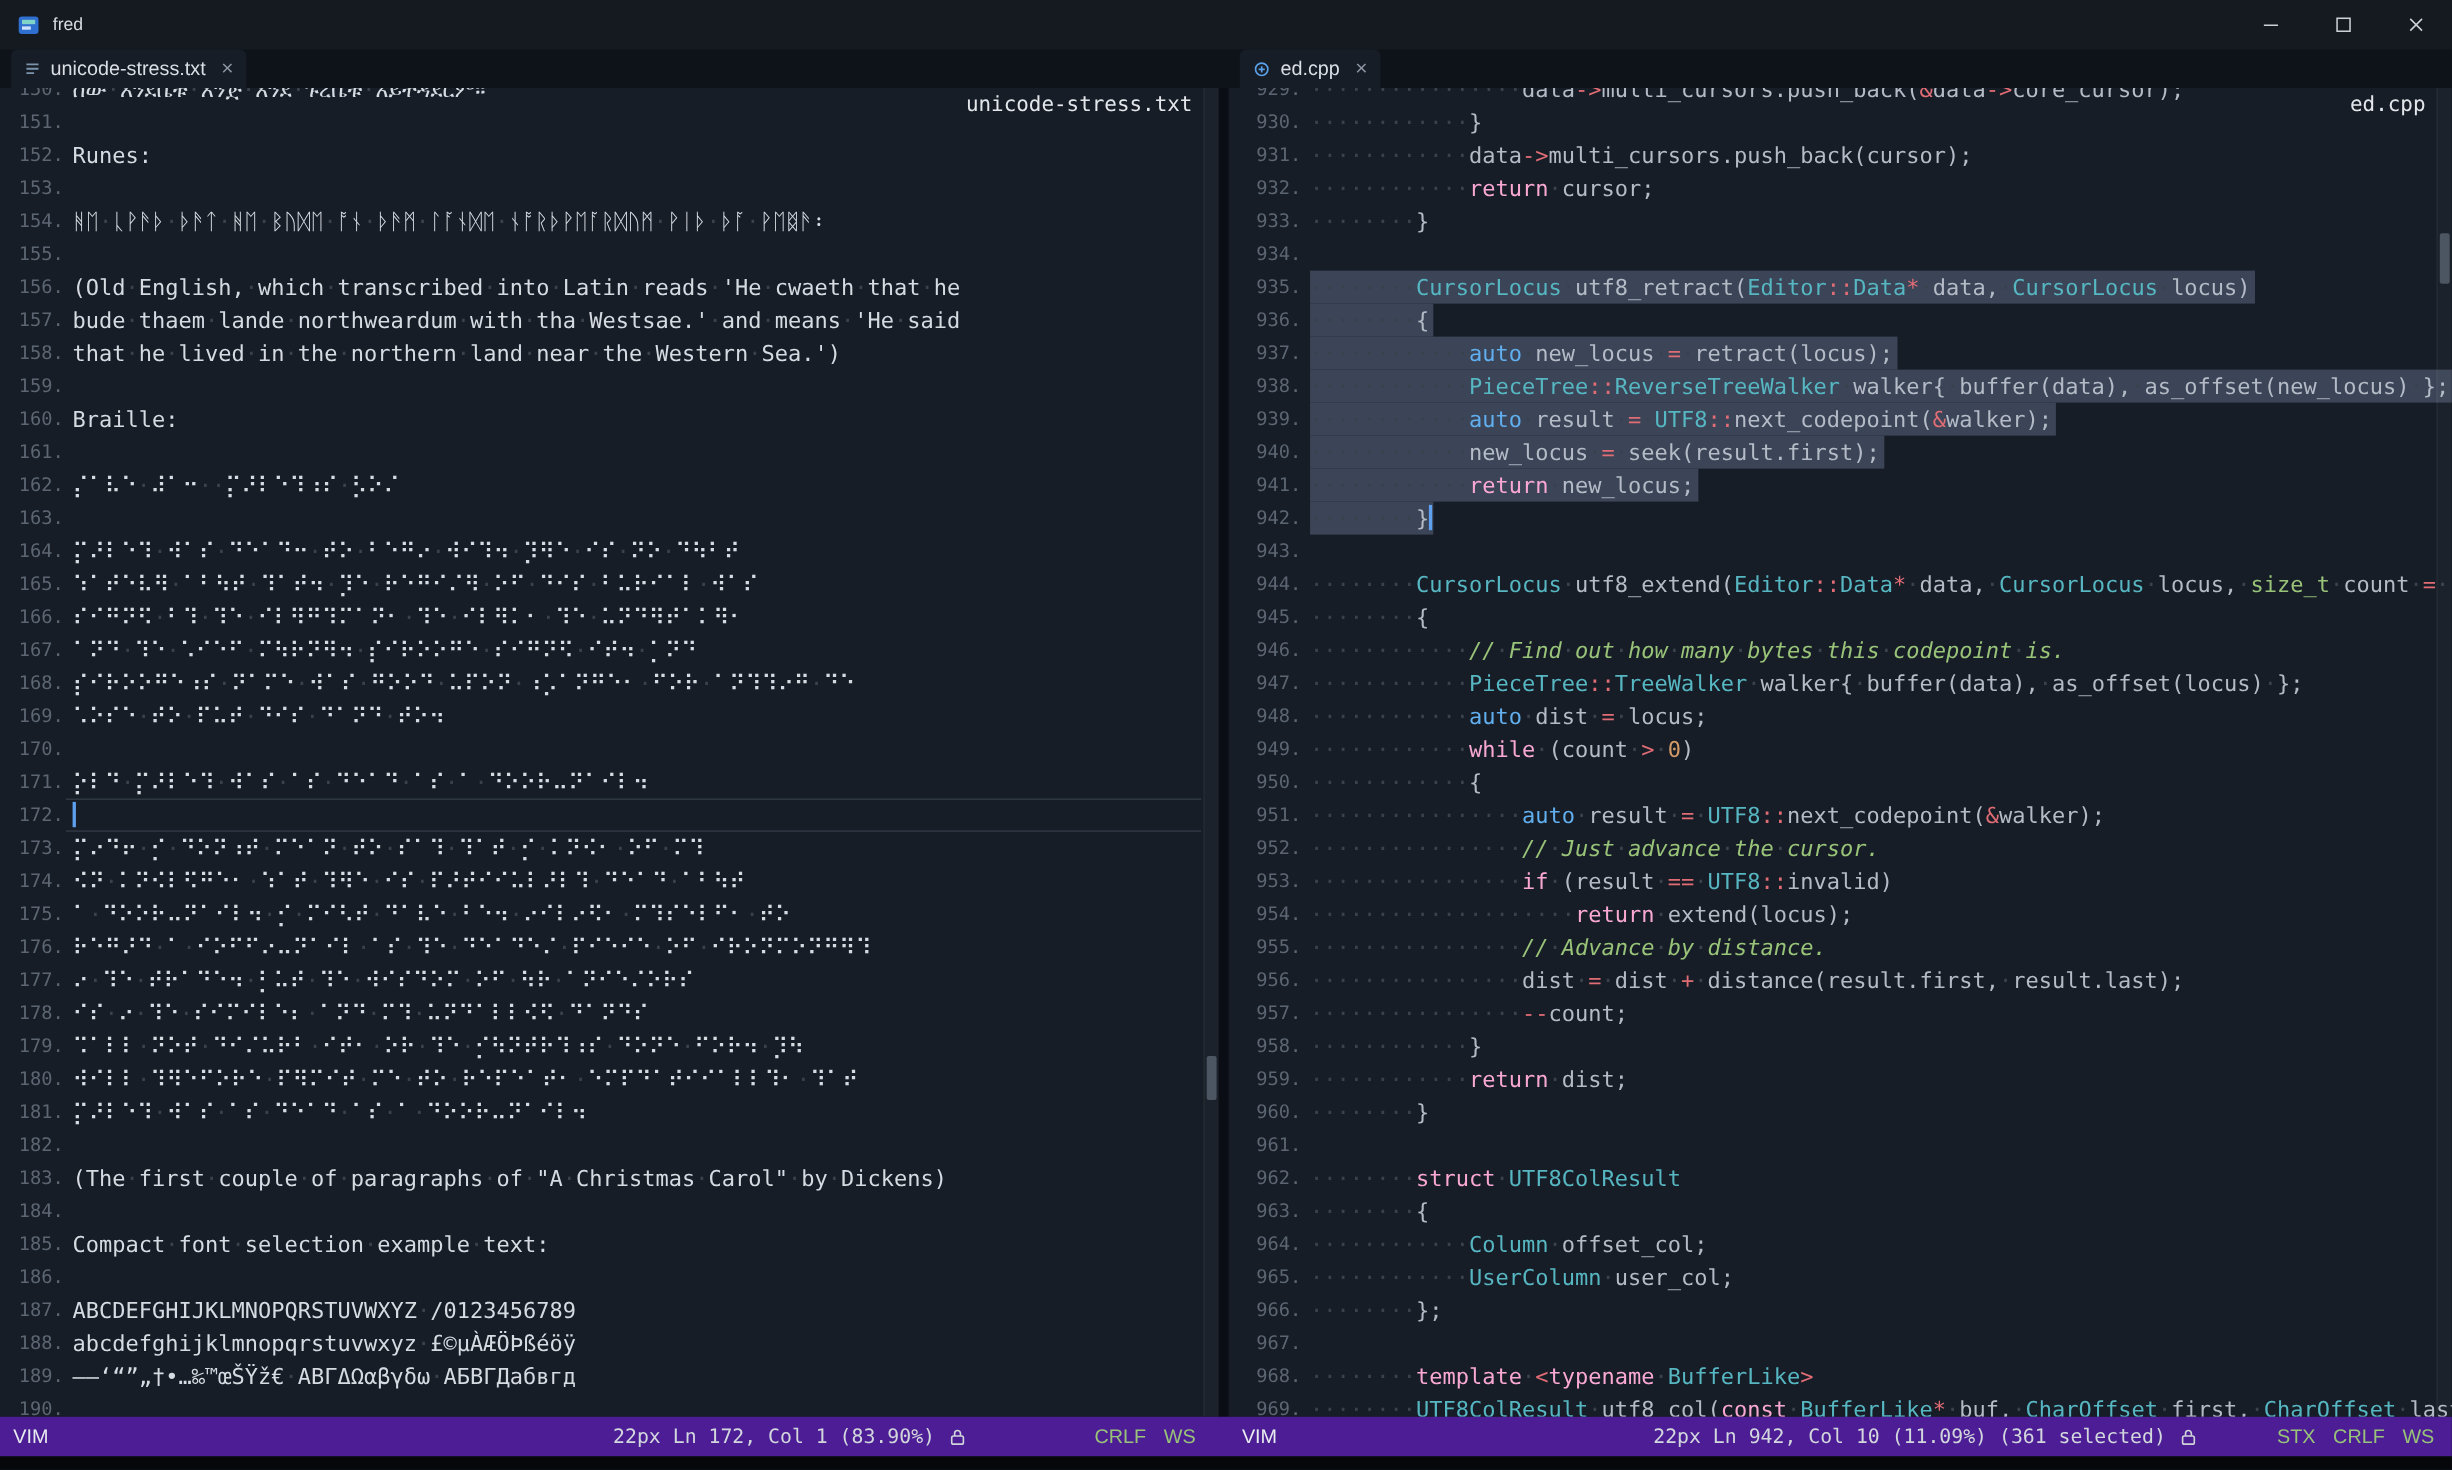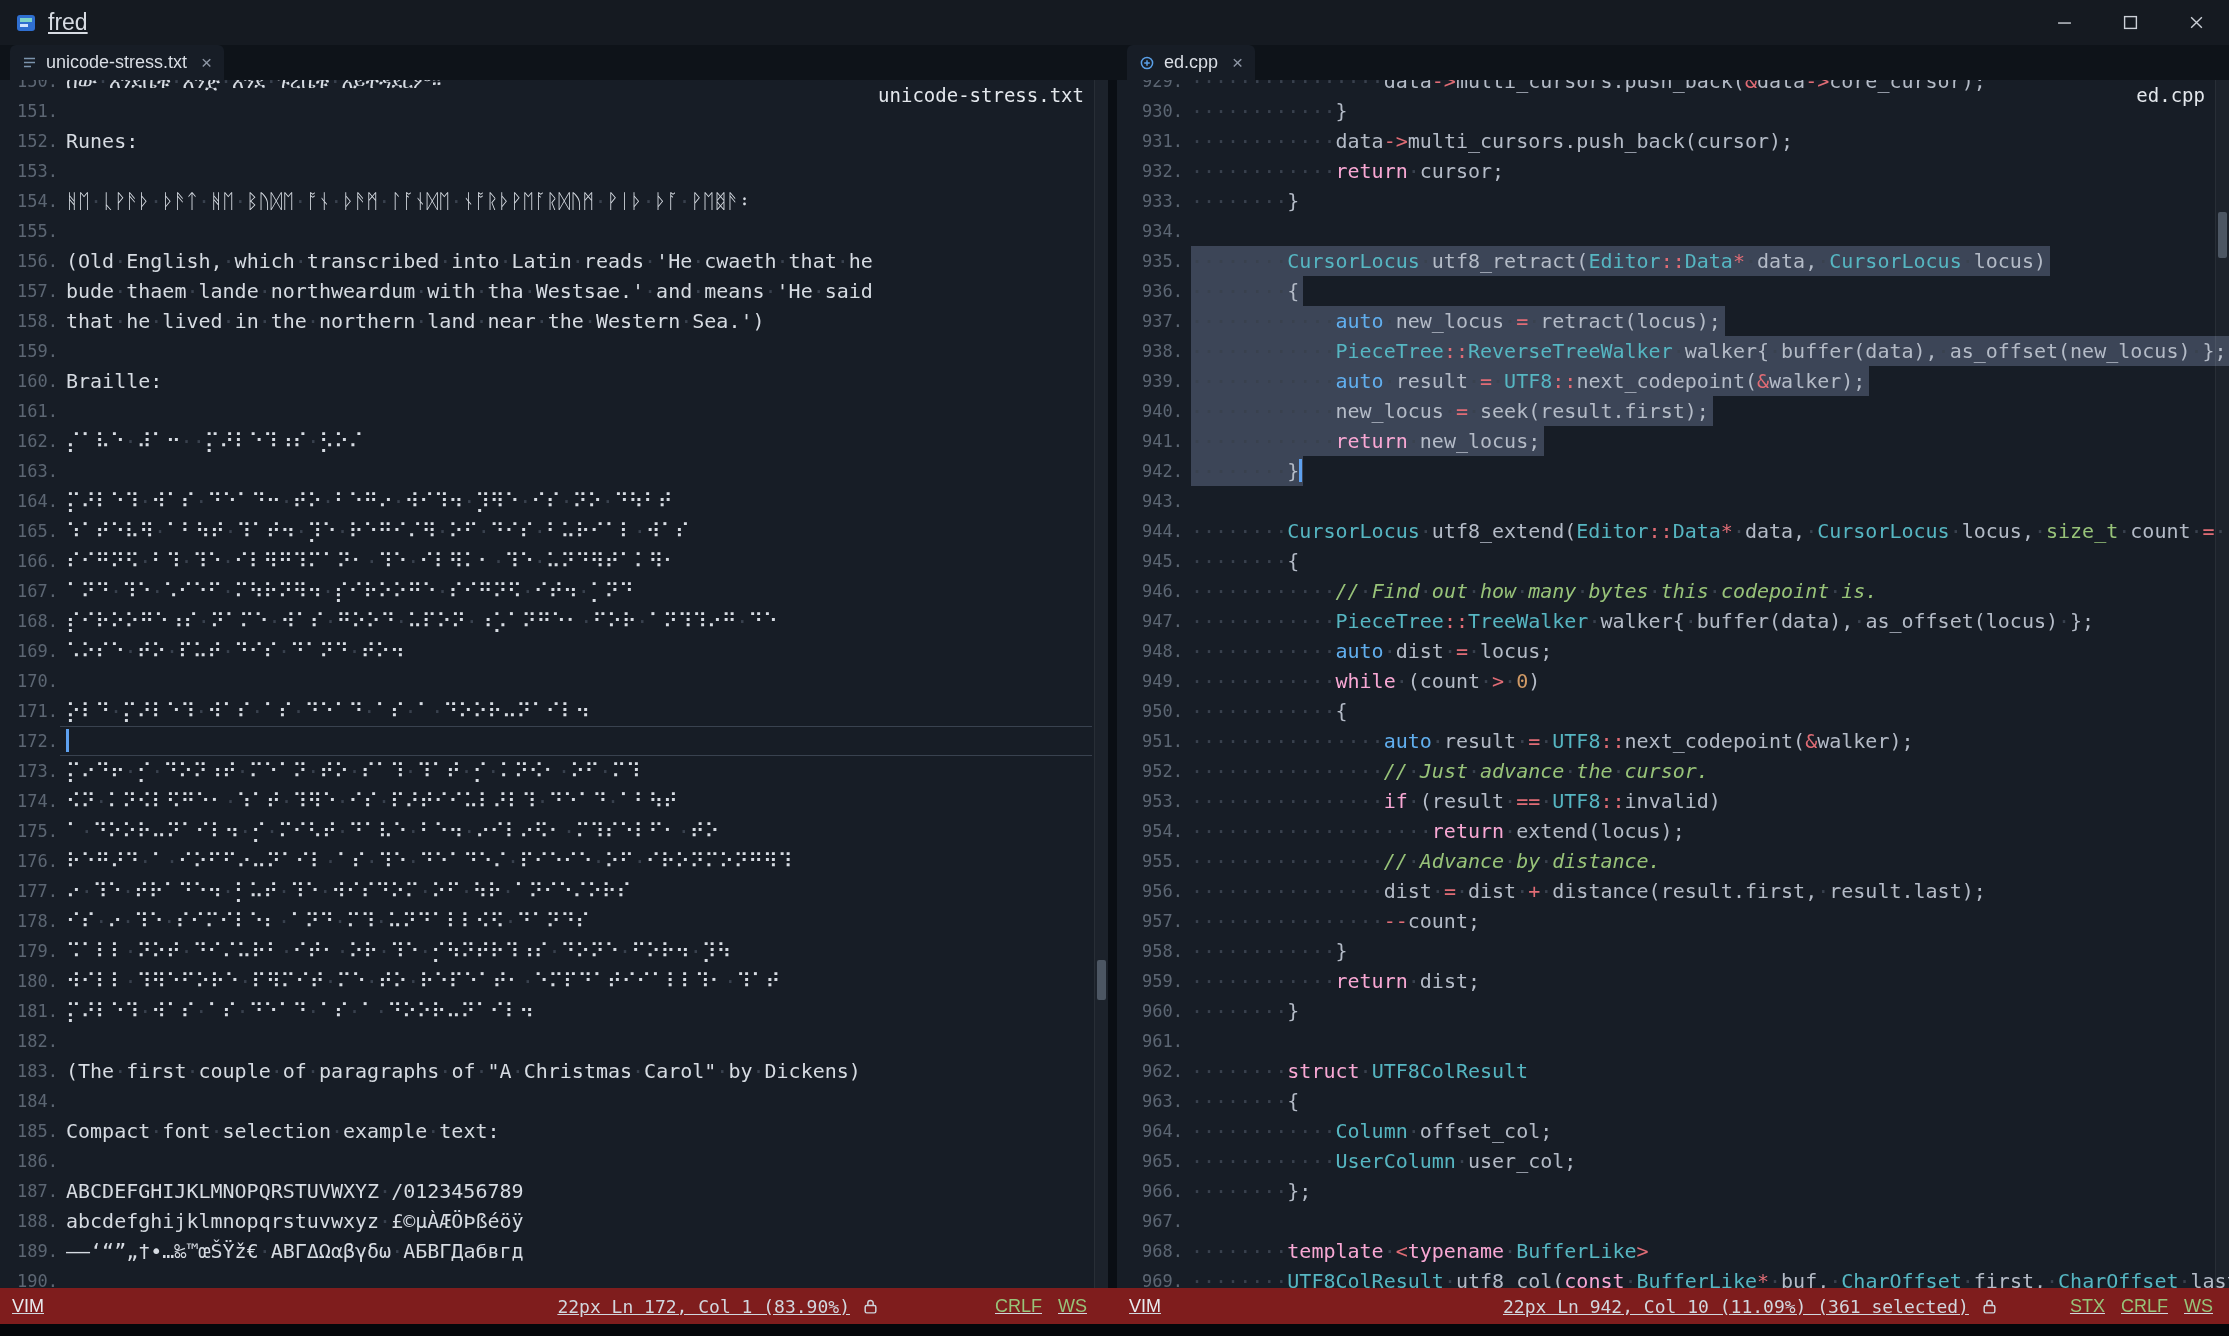--- a/index.html
+++ b/index.html
@@ -2,21 +2,21 @@
 <html><head>
 <meta charset="utf-8">
 <style>
   html,body{margin:0;padding:0;background:#020409;}
   body{width:2229px;height:1336px;overflow:hidden;font-family:"Liberation Sans","DejaVu Sans",sans-serif;}
   .window{position:relative;width:2229px;height:1336px;background:#171d26;overflow:hidden;}
 
   
   .titlebar{position:absolute;top:0;left:0;right:0;height:45px;background:#151a21;display:flex;align-items:center;padding-left:16px;box-sizing:border-box;}
   .app-icon{width:20px;height:20px;margin-right:12px;display:flex;}
-  .title{color:#d8dce3;font-size:23px;text-decoration:underline;}
+  .title{color:#d8dce3;font-size:16px;}
   .win-controls{margin-left:auto;display:flex;height:100%;}
   .win-btn{width:66px;height:100%;display:flex;align-items:center;justify-content:center;cursor:default;}
 
   
   .tabbar{position:absolute;top:45px;left:0;right:0;height:35px;background:#0e1319;}
   .tab{position:absolute;top:0;height:35px;display:flex;align-items:center;background:#171d26;padding:0 12px;gap:9px;font-size:18px;color:#dadee5;border-radius:6px 6px 0 0;box-sizing:border-box;}
   .tab-left{left:10px;}
   .tab-right{left:1127px;}
   .tab-icon{display:flex;}
   .tab-close{color:#8d96a4;font-size:19px;margin-left:5px;line-height:1;}
@@ -46,21 +46,21 @@
   .selbg{display:inline-block;height:30px;background:#3c4557;padding-right:4px;}
   .cursor{display:inline-block;width:3px;height:23px;background:#5ea1f0;vertical-align:middle;position:relative;top:-2px;margin-right:-3px;}
   .line.cur::after{content:"";position:absolute;left:52px;right:16px;top:0;height:28px;border-top:1px solid #39424f;border-bottom:1px solid #39424f;pointer-events:none;}
   .overlay-filename{position:absolute;top:4px;right:24px;font-family:"DejaVu Sans Mono",monospace;font-size:19px;color:#e3e7ec;z-index:3;}
   .scrollbar{position:absolute;top:0;right:0;width:13px;height:100%;background:rgba(255,255,255,0.025);border-left:1px solid rgba(255,255,255,0.055);z-index:4;}
   .thumb{position:absolute;left:2px;right:2px;background:#4c5663;border-radius:2px;}
   .thumb-left{top:880px;height:40px;}
   .thumb-right{top:132px;height:46px;}
 
   
-  .statusbar{position:absolute;top:1288px;left:0;width:2229px;height:36px;background:#7f1d1d;display:flex;font-size:18px;color:#d2d6dd;text-decoration:underline;}
+  .statusbar{position:absolute;top:1288px;left:0;width:2229px;height:36px;background:#4c1d95;display:flex;font-size:18px;color:#d2d6dd;}
   .shalf{display:flex;align-items:center;box-sizing:border-box;}
   .shalf-left{width:1117px;padding:0 30px 0 12px;}
   .shalf-right{width:1112px;padding:0 16px 0 12px;}
   .mode{color:#e8ebef;}
   .sspacer{flex:1;}
   .sinfo{font-family:"DejaVu Sans Mono",monospace;font-size:18px;color:#d2d6dd;white-space:pre;}
   .slock{margin-left:12px;display:flex;}
   .sgap-l{width:100px;}
   .sgap-r{width:56px;}
   .sgreen{color:#98c379;margin-left:16px;}

